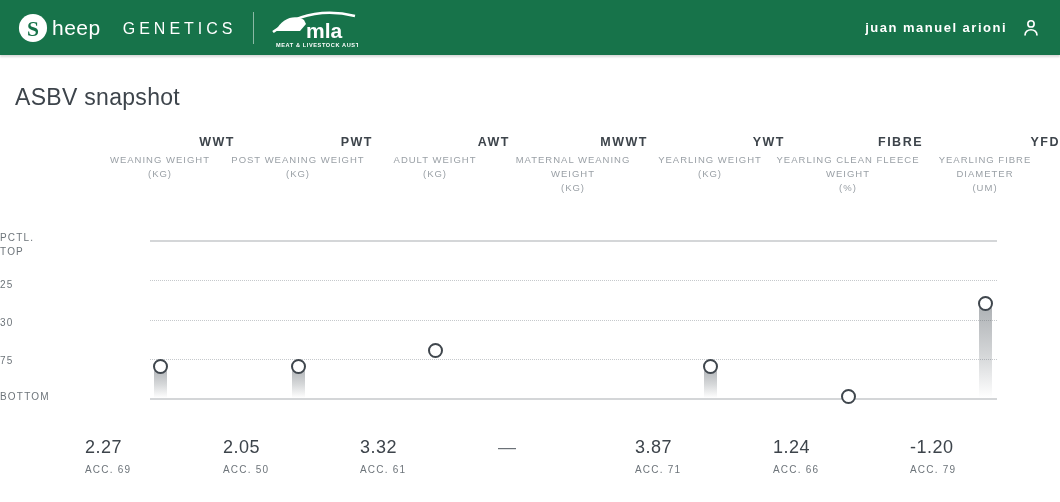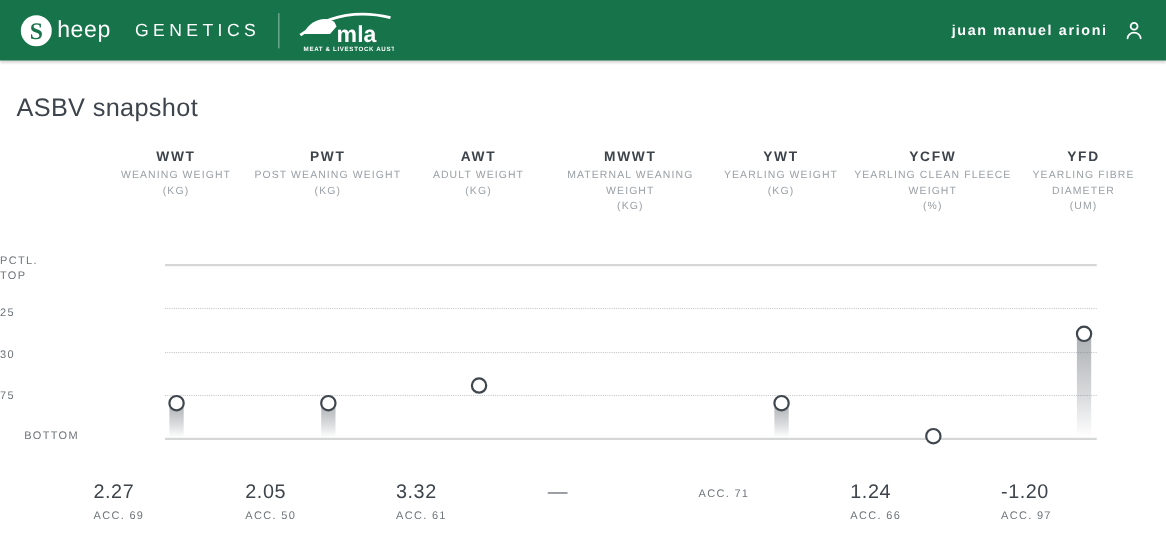--- a/index.html
+++ b/index.html
@@ -43,36 +43,37 @@
     font-size:23px;font-weight:500;letter-spacing:0.3px;color:var(--text-dark);text-align:center;
   }
 
   
   .col-head{
     position:absolute;top:135px;width:150px;margin-left:-75px;text-align:center;
   }
   .col-code{
     font-size:12.5px;font-weight:700;letter-spacing:1.5px;color:var(--text-dark);
     margin-bottom:4px;
+    text-align:right;
   }
   .col-desc,.col-unit{
     font-size:9.5px;letter-spacing:1px;color:var(--text-muted);
     line-height:14px;text-transform:uppercase;
   }
 
   
   .axis-label{
     position:absolute;left:0;width:74px;text-align:left;
     font-size:10px;letter-spacing:1.2px;color:var(--text-gray);line-height:11px;
   }
   .axis-top{top:231px;line-height:13.5px;}
   .axis-25{top:279px;}
   .axis-50{top:317px;}
   .axis-75{top:355px;}
-  .axis-bottom{top:391px;padding-left:22px;}
+  .axis-bottom{top:391px;}
 
   
   .gridline{position:absolute;left:150px;width:847px;}
   .gridline.solid{height:2px;background:var(--grid-line);}
   .gridline.dotted{height:0;border-top:1.5px dotted var(--grid-dotted);}
   .g-top{top:240px;}
   .g-25{top:280px;}
   .g-50{top:320px;}
   .g-75{top:359px;}
   .g-bottom{top:398px;}
@@ -157,21 +158,21 @@
   <div class="col-code">MWWT</div>
   <div class="col-desc">MATERNAL WEANING WEIGHT</div>
   <div class="col-unit">(KG)</div>
 </div>
 <div class="col-head" style="left:710px">
   <div class="col-code">YWT</div>
   <div class="col-desc">YEARLING WEIGHT</div>
   <div class="col-unit">(KG)</div>
 </div>
 <div class="col-head" style="left:848px">
-  <div class="col-code">YCFW</div>
+  <div class="col-code">FIBRE</div>
   <div class="col-desc">YEARLING CLEAN FLEECE WEIGHT</div>
   <div class="col-unit">(%)</div>
 </div>
 <div class="col-head" style="left:985px">
   <div class="col-code">YFD</div>
   <div class="col-desc">YEARLING FIBRE DIAMETER</div>
   <div class="col-unit">(UM)</div>
 </div>
 
 <div class="axis-label axis-top">
@@ -212,22 +213,23 @@
 </div>
 <div class="value-cell" style="left:435px">
   <div class="value">3.32</div>
   <div class="acc">ACC. 61</div>
 </div>
 <div class="value-cell dash" style="left:573px">
   <div class="value">—</div>
   <div class="acc"></div>
 </div>
 <div class="value-cell" style="left:710px">
+  <div class="value">3.87</div>
   <div class="acc">ACC. 71</div>
 </div>
 <div class="value-cell" style="left:848px">
   <div class="value">1.24</div>
   <div class="acc">ACC. 66</div>
 </div>
 <div class="value-cell" style="left:985px">
   <div class="value">-1.20</div>
-  <div class="acc">ACC. 97</div>
+  <div class="acc">ACC. 79</div>
 </div>
 
 </body></html>

